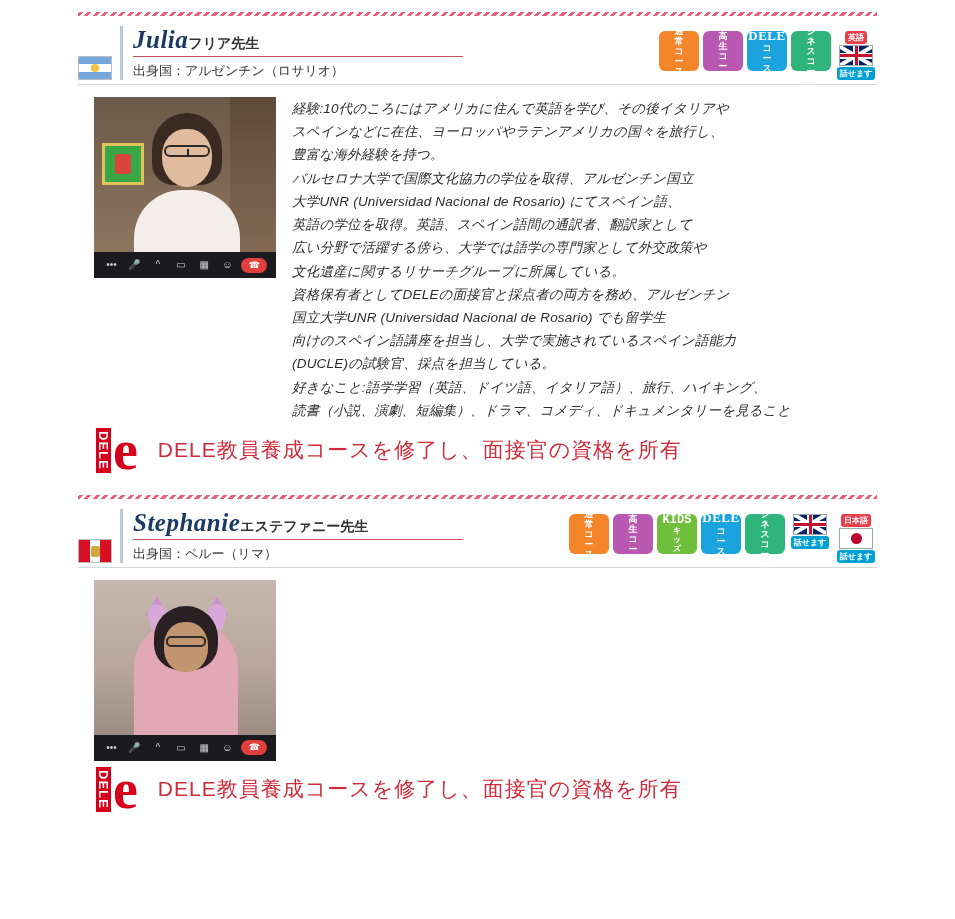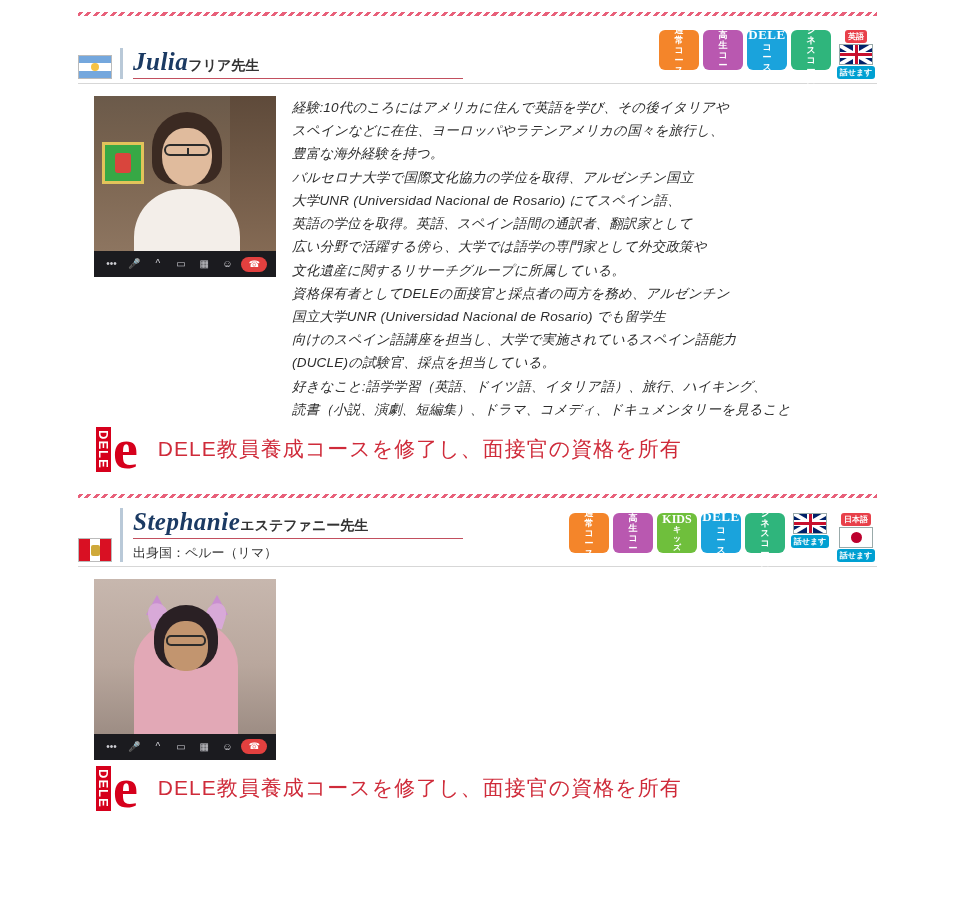--- a/index.html
+++ b/index.html
@@ -122,21 +122,21 @@
     justify-content: center;
     line-height: 1.12;
     text-align: center;
     box-sizing: border-box;
     padding: 2px 12px;
     font-weight: bold;
   }
   .badge .l1 { font-size: 9px; }
   .badge .l2 { font-size: 9px; }
   .badge.b-dele .l1 { font-size: 13px; font-family: "Liberation Serif", serif; letter-spacing: .5px;}
-  .badge.b-kids .l1 { font-size: 12px; font-family: Liberation Serif, serif;}
+  .badge.b-kids .l1 { font-size: 12px; font-family: Liberation Mono, monospace;}
   .badge.b-kids .l2 { font-size: 8px; }
   .badge-flagwrap {
     width: 42px;
     display: flex;
     flex-direction: column;
     align-items: center;
   }
   .mini-flag {
     width: 34px;
     height: 21px;
@@ -357,20 +357,21 @@
 
     <div class="t-head">
       <div class="flag flag-ar">
         <div class="sun"></div>
       </div>
       <div class="name-col">
         <div class="name-line">
           <span class="t-name">Julia</span>
           <span class="t-name-jp">フリア先生</span>
         </div>
+        <div class="t-origin">出身国：アルゼンチン（ロサリオ）</div>
       </div>
       <div class="badges">
         <div class="badge" style="background:#f4852a">
           <span class="l1">通常</span>
           <span class="l2">コース</span>
         </div>
         <div class="badge" style="background:#b958b0">
           <span class="l1">中高生</span>
           <span class="l2">コース</span>
         </div>

